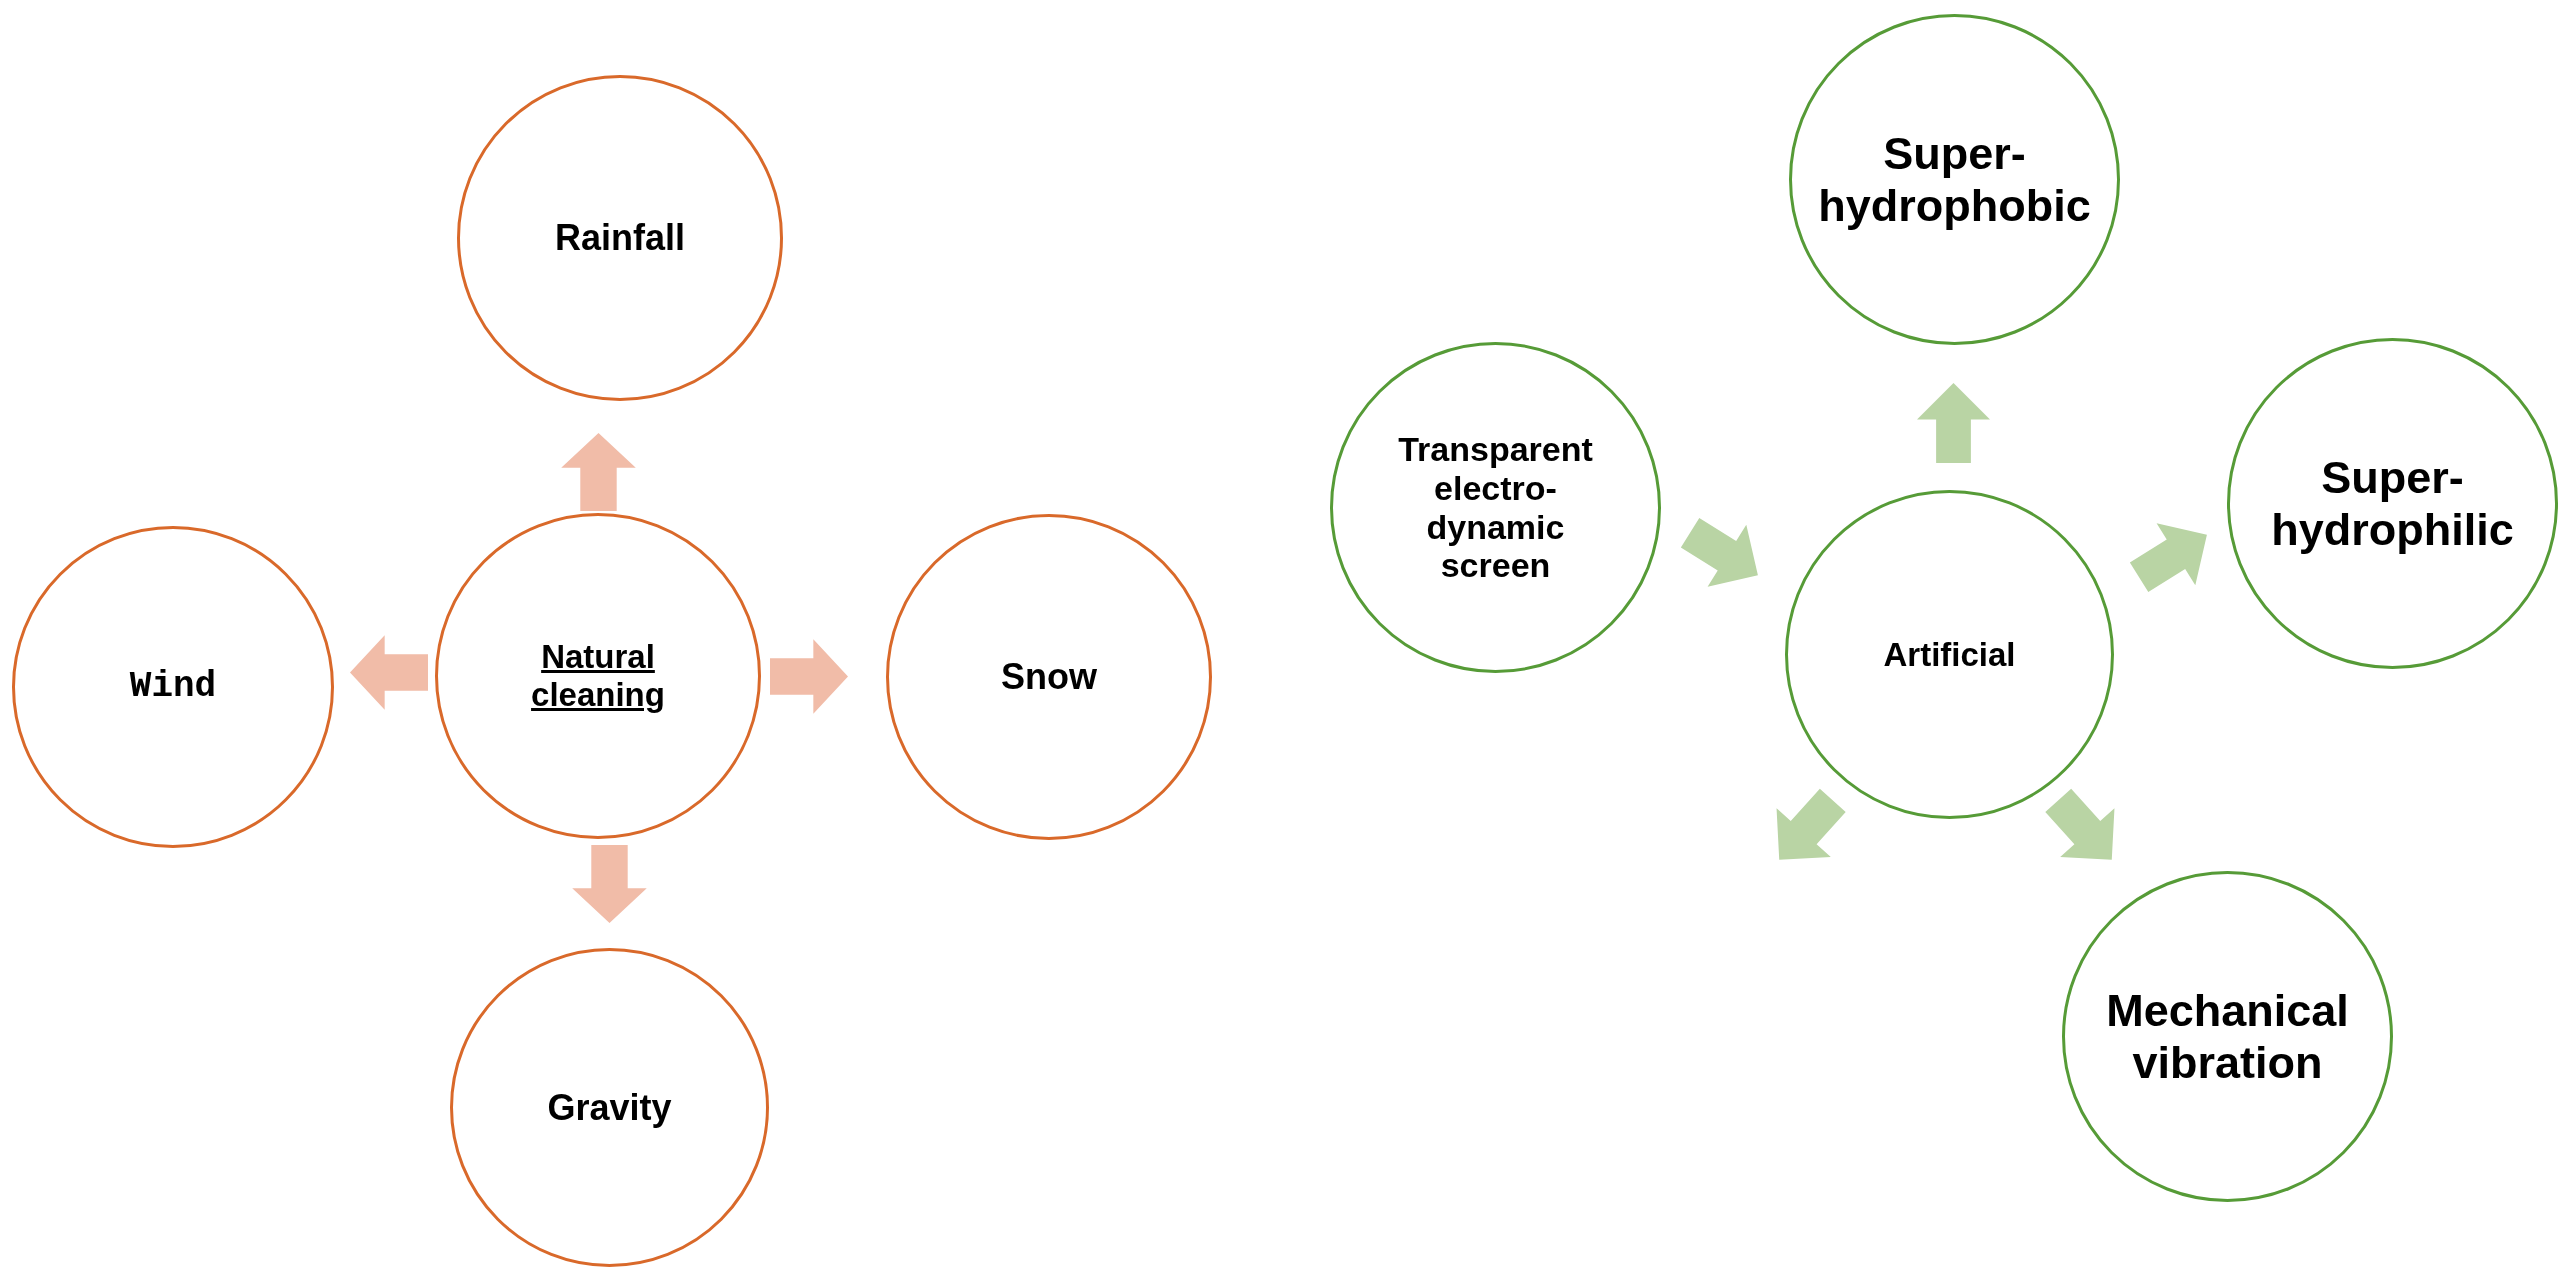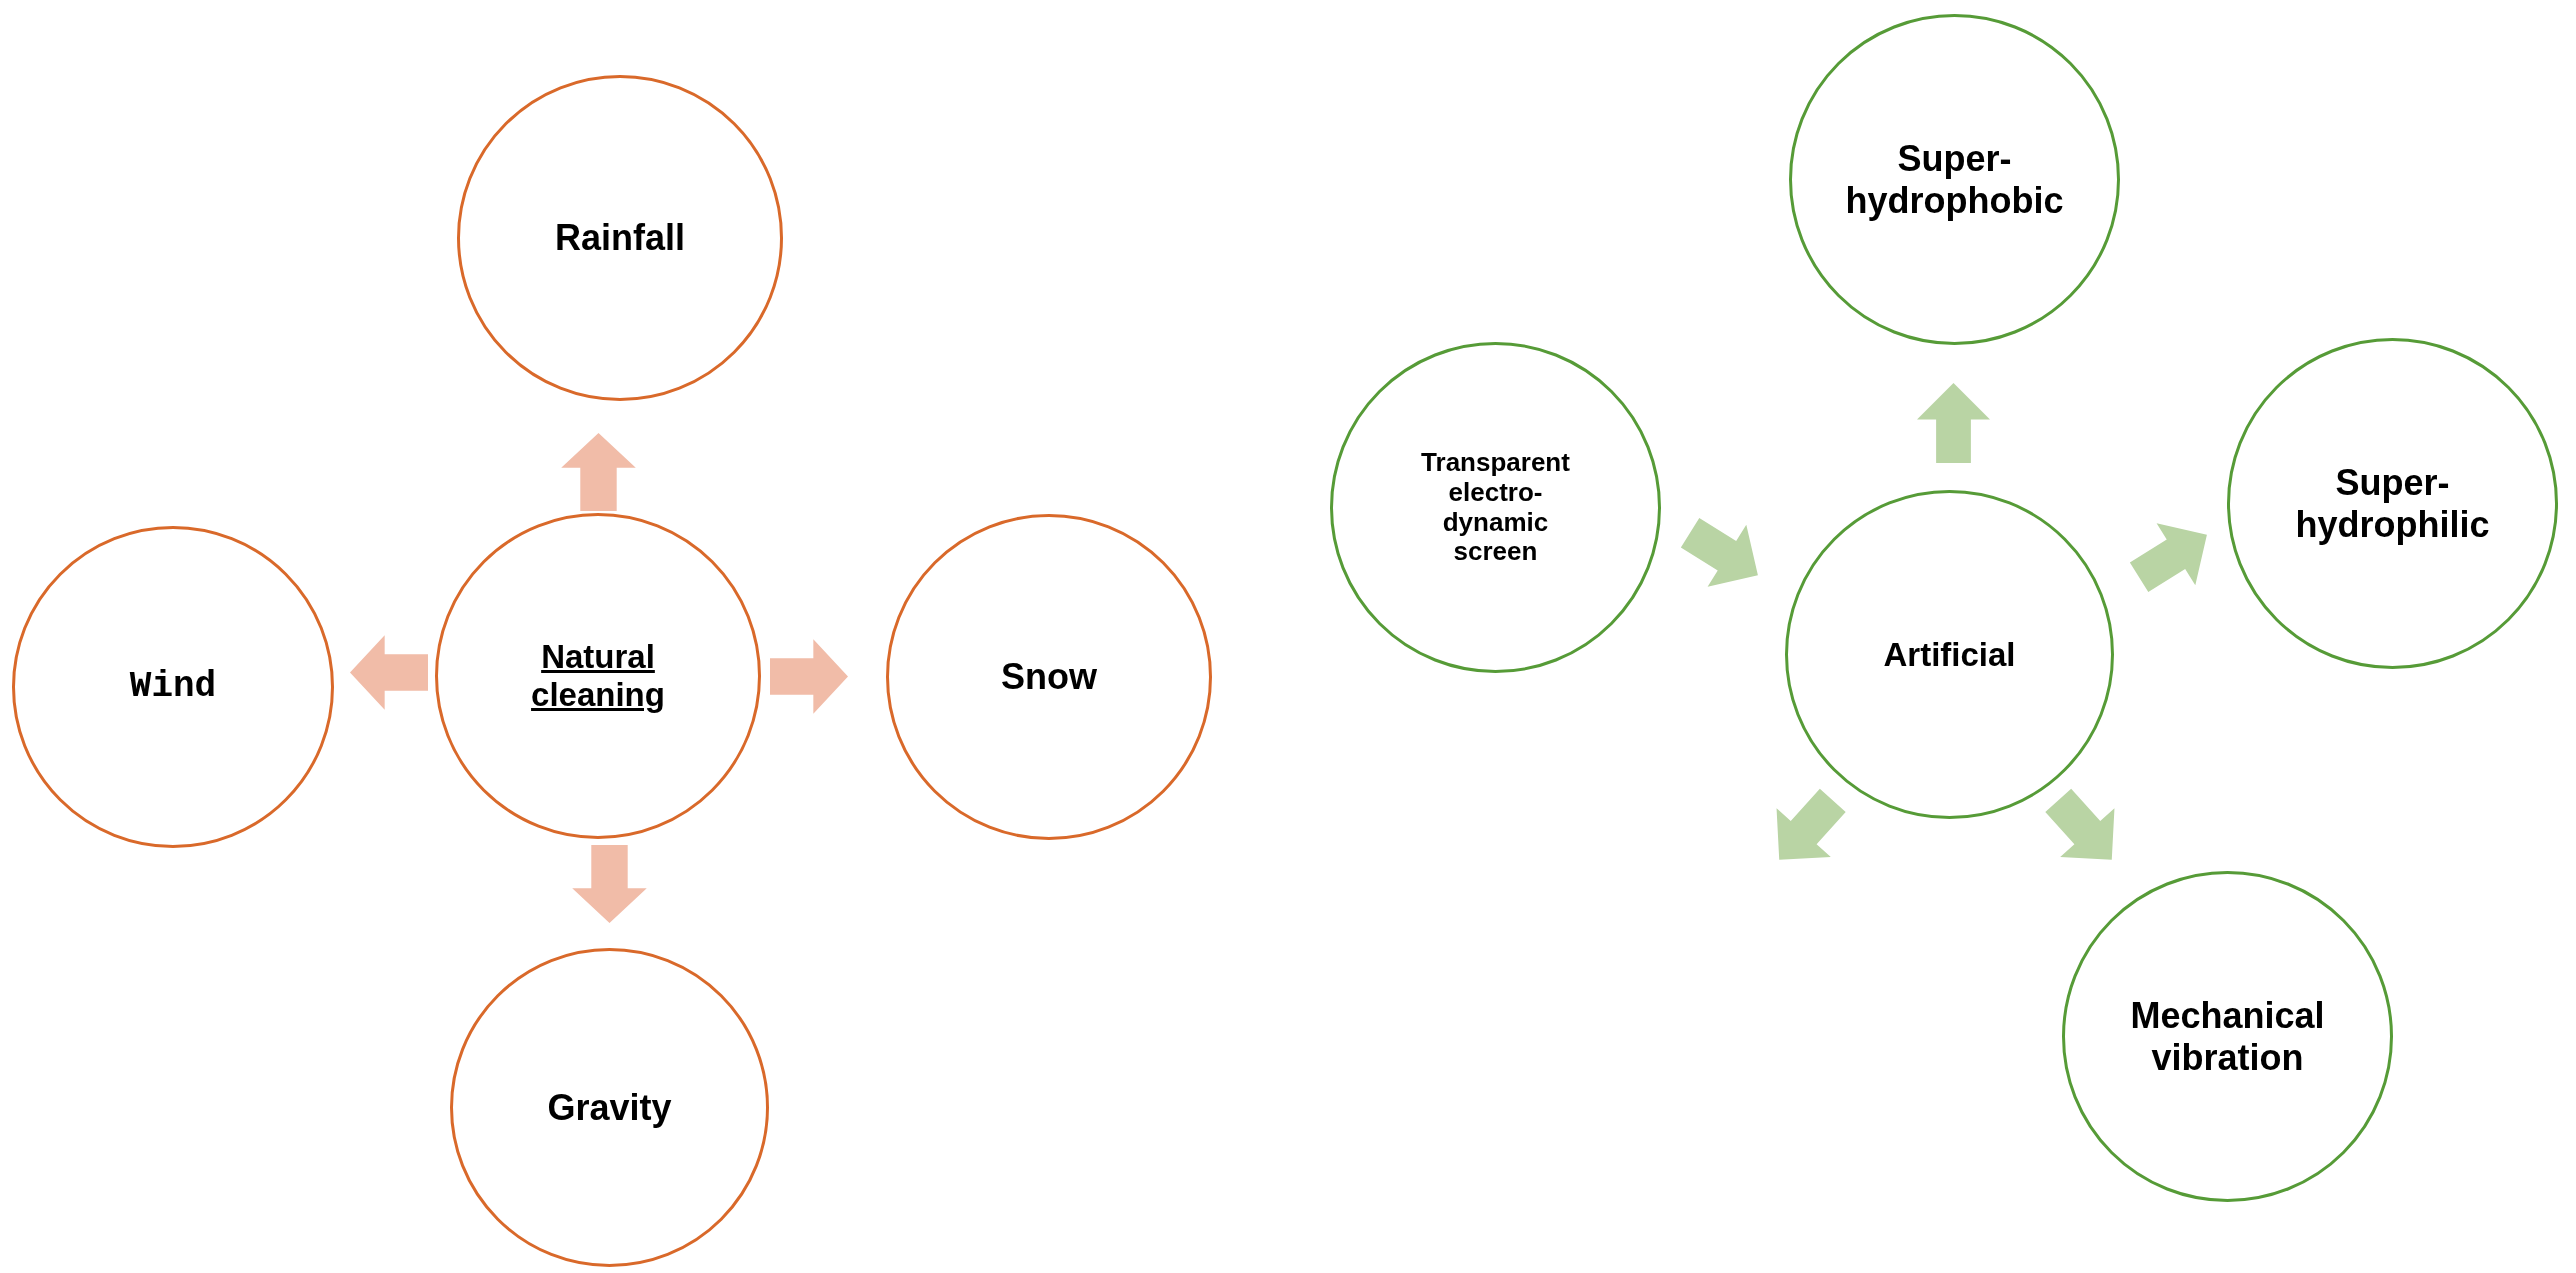--- a/index.html
+++ b/index.html
@@ -52,27 +52,27 @@
     font-size: 36px;
   }
   .node-natural.is-hub .label {
     font-size: 33px;
   }
   
   .node-artificial {
     border: 3.5px solid #569B37;
   }
   .node-artificial .label {
-    font-size: 36px;
+    font-size: 45px;
   }
   .node-artificial.is-hub .label {
     font-size: 33px;
   }
   .node-artificial.small-label .label {
-    font-size: 26px;
+    font-size: 34px;
   }
   
   .arrow {
     position: absolute;
     transform-origin: 50% 50%;
   }
   .arrow svg { display: block; overflow: visible; }
 </style>
 </head>
 <body>

